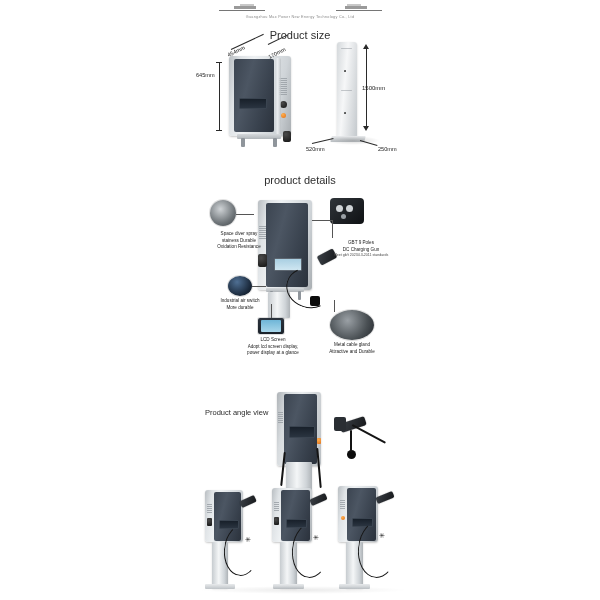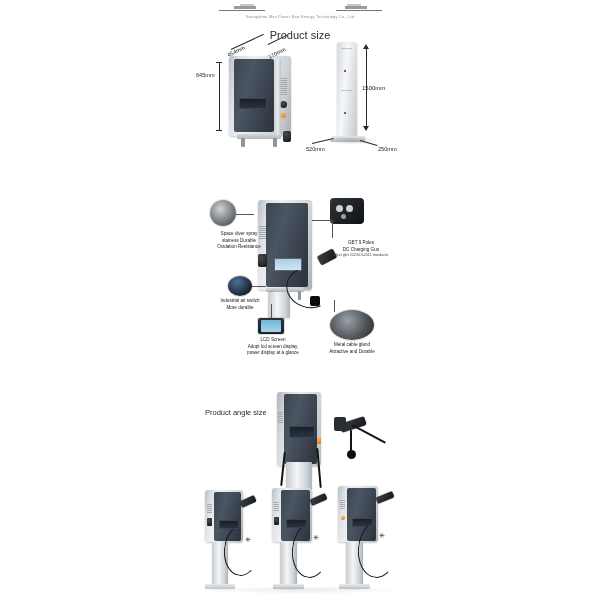--- a/index.html
+++ b/index.html
@@ -168,20 +168,21 @@
   <div class="arrow v" style="left:366px;top:47px;height:82px;"></div>
   <div class="ahead" style="left:363px;top:44px;border-left:3px solid transparent;border-right:3px solid transparent;border-bottom:5px solid #2a2a2a;"></div>
   <div class="ahead" style="left:363px;top:126px;border-left:3px solid transparent;border-right:3px solid transparent;border-top:5px solid #2a2a2a;"></div>
   <div class="dim" style="left:362px;top:85px;font-size:6px;">1500mm</div>
 
   <div class="arrow h" style="left:312px;top:143px;width:22px;transform:rotate(-13deg);transform-origin:left center;"></div>
   <div class="arrow h" style="left:360px;top:140px;width:18px;transform:rotate(16deg);transform-origin:left center;"></div>
   <div class="dim" style="left:306px;top:146px;">520mm</div>
   <div class="dim" style="left:378px;top:146px;">250mm</div>
 
+  <div class="sec-title" id="t-details">product details</div>
 
   <div class="unit" style="left:252px;top:200px;width:66px;height:100px;">
     <div class="u-body" style="left:6px;top:0px;width:54px;height:90px;"></div>
     <div class="u-face" style="left:14px;top:3px;width:42px;height:84px;"></div>
     <div class="u-lcd" style="left:22px;top:58px;width:26px;height:11px;"></div>
     <div class="u-vent" style="left:7px;top:26px;width:7px;height:14px;"></div>
     <div class="u-btn black" style="left:6px;top:54px;width:9px;height:13px;border-radius:2px;"></div>
     <div class="u-foot" style="left:14px;top:88px;width:38px;height:4px;"></div>
     <div class="u-strip" style="left:18px;top:91px;width:3px;height:9px;"></div>
     <div class="u-strip" style="left:46px;top:91px;width:3px;height:9px;"></div>
@@ -230,21 +231,21 @@
     <span class="c-ttl">power display at a glance</span>
   </div>
 
   <div class="detail-img di-gland" style="left:330px;top:310px;width:44px;height:30px;border-radius:50%;"></div>
   <div class="leader v" style="left:334px;top:300px;height:12px;"></div>
   <div class="callout" style="left:314px;top:342px;width:76px;">
     <span class="c-ttl">Metal cable gland</span>
     <span class="c-ttl">Attractive and Durable</span>
   </div>
 
-  <div class="side-label" id="t-angle">Product angle size</div>
+  <div class="side-label" id="t-angle">Product angle view</div>
 
   <div class="unit" style="left:277px;top:392px;width:70px;height:96px;">
     <div class="u-body" style="left:0px;top:0px;width:44px;height:74px;
          background:linear-gradient(100deg,#aeb3b7,#d7dbde 20%,#e9ecee 45%,#b9bec2);"></div>
     <div class="u-face" style="left:7px;top:2px;width:33px;height:70px;"></div>
     <div class="u-lcd sm" style="left:12px;top:34px;width:24px;height:10px;"></div>
     <div class="u-btn orange" style="left:40px;top:46px;width:4px;height:6px;border-radius:1px;"></div>
     <div class="u-vent" style="left:1px;top:20px;width:5px;height:12px;"></div>
   </div>
   <div class="pedestal" style="left:286px;top:462px;width:26px;height:40px;"></div>

